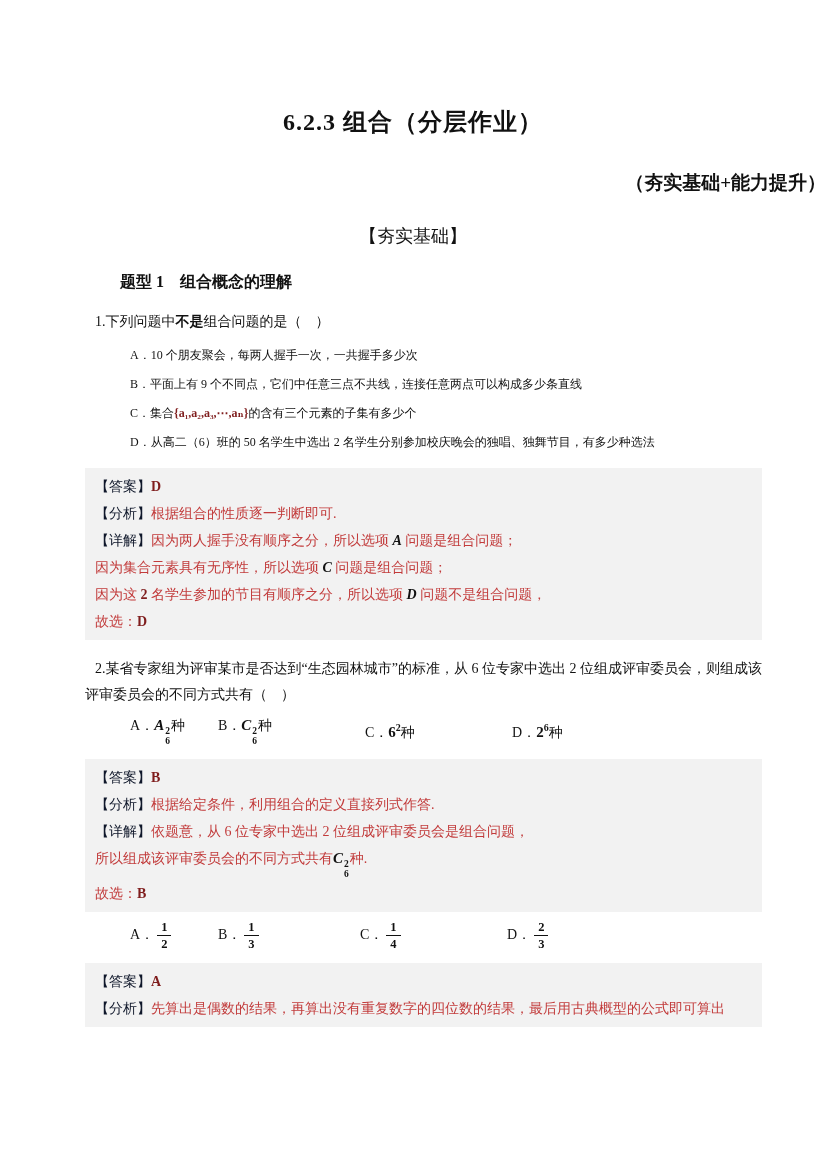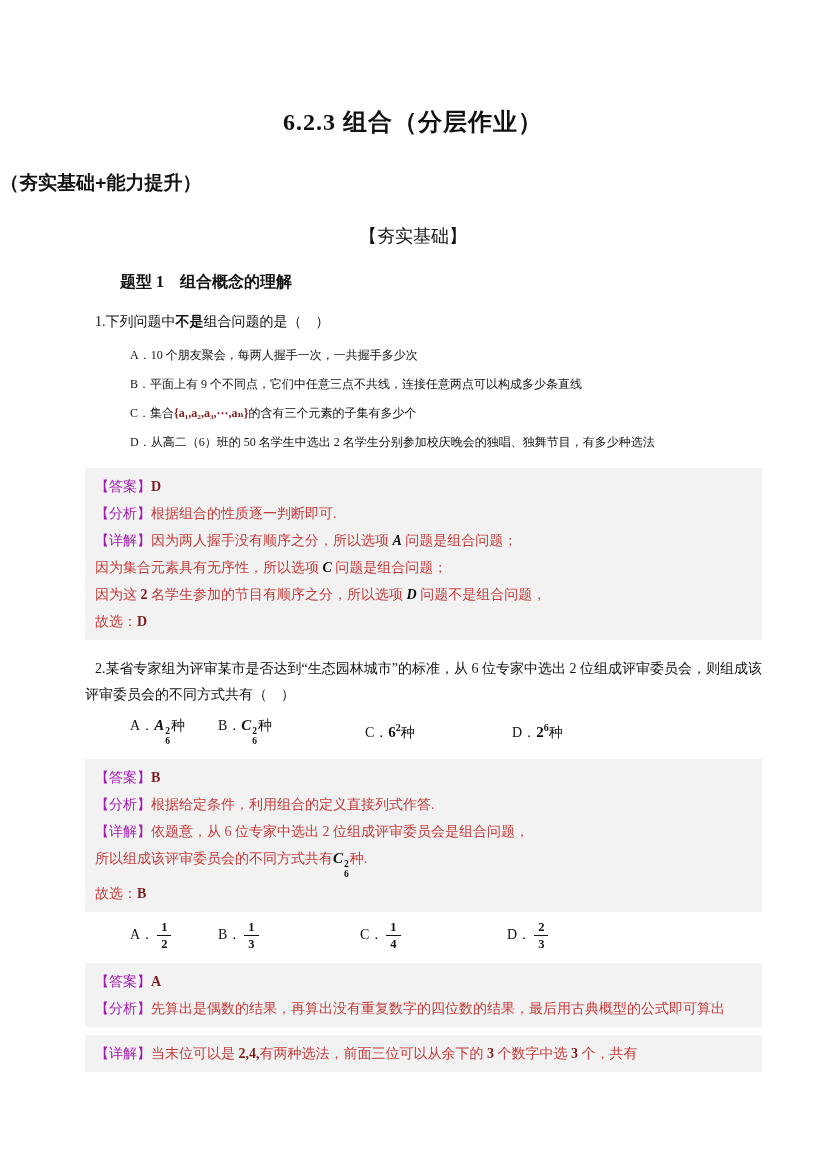--- a/index.html
+++ b/index.html
@@ -2,41 +2,41 @@
 <html><head>
 <meta charset="utf-8">
 <style>
   html, body { margin:0; padding:0; background:#ffffff; }
   .page {
     width:826px; min-height:1169px; margin:0 auto; background:#ffffff;
     font-family:"Liberation Serif","DejaVu Serif",serif; color:#111111;
     box-sizing:border-box; overflow:hidden;
   }
   .title { margin:16px; padding-top:90px; text-align:center; font-size:24px; font-weight:bold; letter-spacing:1px; }
-  .subtitle { margin:32px 0 0; text-align:left; font-size:19px; font-weight:bold;font-family:Liberation Mono, monospace; }
+  .subtitle { margin:32px 0 0; text-align:right; font-size:19px; font-weight:bold; }
   .section-head { margin:28px 0 0; text-align:center; font-size:18px; font-weight:normal; }
   .topic-head { margin:24px 0 0 120px; font-size:16px; font-weight:bold; }
 
   .stem { margin:16px 64px 0 85px; font-size:14px; line-height:26px; text-indent:10px; }
   .options-col { margin:6px 64px 0 130px; font-size:12px; }
   .options-col .opt-line { line-height:29px; }
 
   .opts-row { margin:8px 64px 0 130px; font-size:14px; display:flex; align-items:center; min-height:32px; }
   .opt { display:inline-block; white-space:nowrap; }
   .w88 { width:88px; } .w142 { width:142px; } .w147 { width:147px; }
 
   .ans-block {
     background:#f2f2f2; margin:11px 64px 0 85px; padding:5px 10px;
     font-size:14px; color:#c23b3b;
   }
   .ans-block.mt8 { margin-top:8px; }
   .ans-line { line-height:27px; }
   .ans-line.flush { margin-left:-8px; }
 
-  .lbl { color:#a21caf; }
+  .lbl { color:#0f172a; }
   .b  { font-weight:bold; }
   .m  { font-weight:bold; color:#7f1d1d; }
   .mi { font-weight:bold; font-style:italic; color:#111111; }
 
   .mbase { font-weight:bold; font-style:italic; color:#111111; font-size:15px; }
   .mnum  { font-weight:bold; color:#111111; font-size:15px; }
   sup.msup { font-weight:bold; color:#111111; font-size:10px; }
   .ss {
     display:inline-flex; flex-direction:column; justify-content:center;
     font-size:9.5px; line-height:1.05; font-weight:bold; color:#111111;
@@ -106,17 +106,14 @@
     <span class="opt w142"><span>B．</span><span class="frac"><span class="fnum">1</span><span class="fden">3</span></span></span>
     <span class="opt w147"><span>C．</span><span class="frac"><span class="fnum">1</span><span class="fden">4</span></span></span>
     <span class="opt"><span>D．</span><span class="frac"><span class="fnum">2</span><span class="fden">3</span></span></span>
   </div>
 
   <div class="ans-block">
     <div class="ans-line"><span class="lbl">【答案】</span><span class="m">A</span></div>
     <div class="ans-line"><span class="lbl">【分析】</span><span>先算出是偶数的结果，再算出没有重复数字的四位数的结果，最后用古典概型的公式即可算出</span></div>
   </div>
 
-  <div class="ans-block mt8">
-    <div class="ans-line"><span class="lbl">【详解】</span><span>当末位可以是 </span><span class="m">2,4,</span><span>有两种选法，前面三位可以从余下的 </span><span class="m">3</span><span> 个数字中选 </span><span class="m">3</span><span> 个，共有</span></div>
-  </div>
 
 </div>
 
 </body></html>

